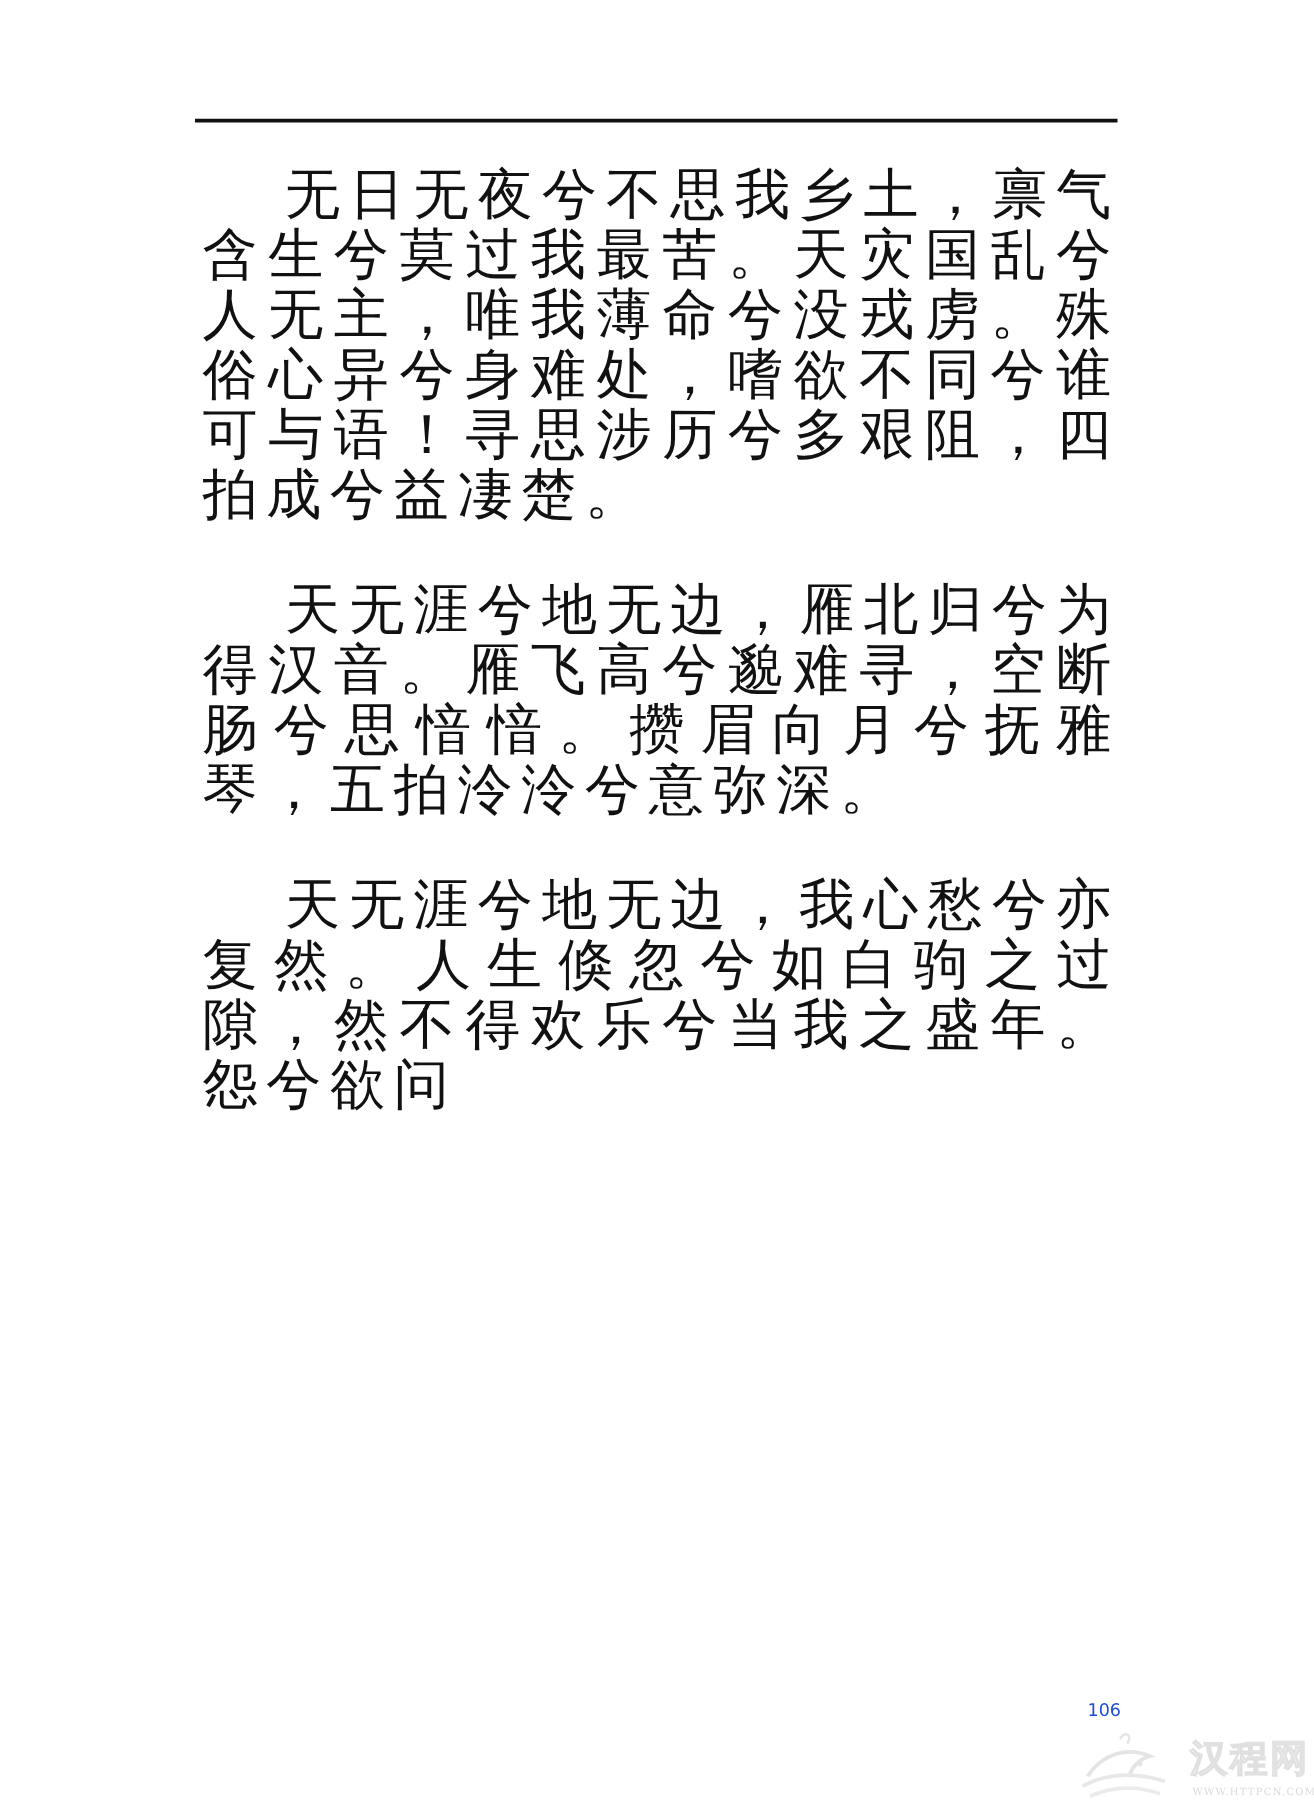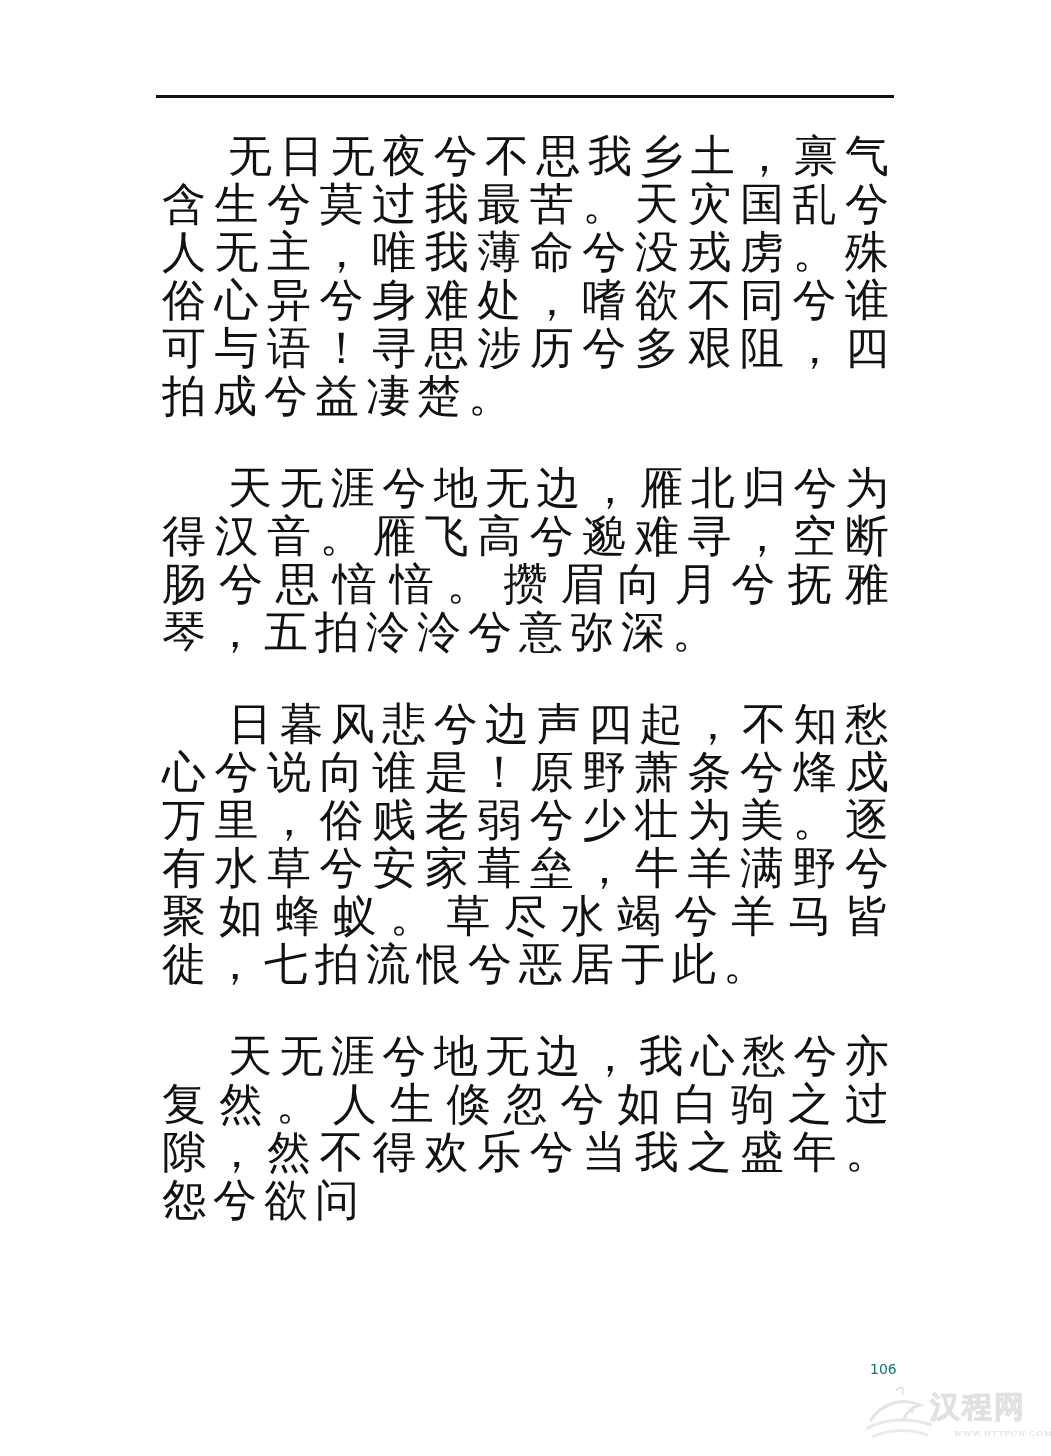--- a/index.html
+++ b/index.html
@@ -3,36 +3,35 @@
 <meta charset="utf-8">
 <style>
   html, body { margin: 0; padding: 0; background: #ffffff; }
   body { width: 1051px; height: 1456px; position: relative; overflow: hidden;
          font-family: "DejaVu Serif", "Liberation Serif", serif; color: #111; }
   .rule { position: absolute; left: 156px; top: 95px; width: 738px; height: 3px; background: #111; }
   .content { position: absolute; left: 162px; top: 132px; width: 734px; }
   .para { margin: 0 0 44px 0; font-size: 44px; line-height: 48px; letter-spacing: 7px;
           text-indent: 66px; text-align: justify; word-break: break-all; }
   .page-num { position: absolute; left: 870px; top: 1361px; font-family: "DejaVu Sans", "Liberation Sans", sans-serif;
-              font-size: 14px; color: #0f766e; }
+              font-size: 14px; color: #1d4ed8; }
   .watermark { position: absolute; left: 862px; top: 1383px; width: 190px; height: 70px; opacity: 0.55; }
-  .wm-text { position: absolute; left: 68px; top: 4px; font-family: Liberation Mono, monospace; font-size: 30px;
+  .wm-text { position: absolute; left: 90px; top: 4px; font-family: Liberation Mono, monospace; font-size: 30px;
              font-weight: bold; color: #fff; -webkit-text-stroke: 1px #c8c8c8; letter-spacing: 2px; }
   .wm-url { position: absolute; left: 92px; top: 46px; font-family: "DejaVu Serif", serif; font-size: 8px;
             color: #bbb; letter-spacing: 1px; }
 </style>
 </head>
 <body>
 
 <div class="rule"></div>
 
 <div class="content">
   <p class="para">无日无夜兮不思我乡土，禀气含生兮莫过我最苦。天灾国乱兮人无主，唯我薄命兮没戎虏。殊俗心异兮身难处，嗜欲不同兮谁可与语！寻思涉历兮多艰阻，四拍成兮益凄楚。</p>
   <p class="para">天无涯兮地无边，雁北归兮为得汉音。雁飞高兮邈难寻，空断肠兮思愔愔。攒眉向月兮抚雅琴，五拍泠泠兮意弥深。</p>
-  <p class="para">日暮风悲兮边声四起，不知愁心兮说向谁是！原野萧条兮烽戍万里，俗贱老弱兮少壮为美。逐有水草兮安家葺垒，牛羊满野兮聚如蜂蚁。草尽水竭兮羊马皆徙，七拍流恨兮恶居于此。</p>
   <p class="para">天无涯兮地无边，我心愁兮亦复然。人生倏忽兮如白驹之过隙，然不得欢乐兮当我之盛年。怨兮欲问</p>
 </div>
 
 <div class="page-num">106</div>
 
 <div class="watermark">
   <svg width="80" height="62" viewBox="0 0 80 62" style="position:absolute;left:0;top:0;">
     <path d="M8 38 C20 20, 40 14, 58 22 C50 24, 44 30, 42 36" fill="none" stroke="#cfcfcf" stroke-width="3"></path>
     <path d="M4 46 C22 36, 44 34, 70 42" fill="none" stroke="#d6d6d6" stroke-width="3"></path>
     <path d="M10 54 C28 46, 48 46, 66 52" fill="none" stroke="#dcdcdc" stroke-width="3"></path>

